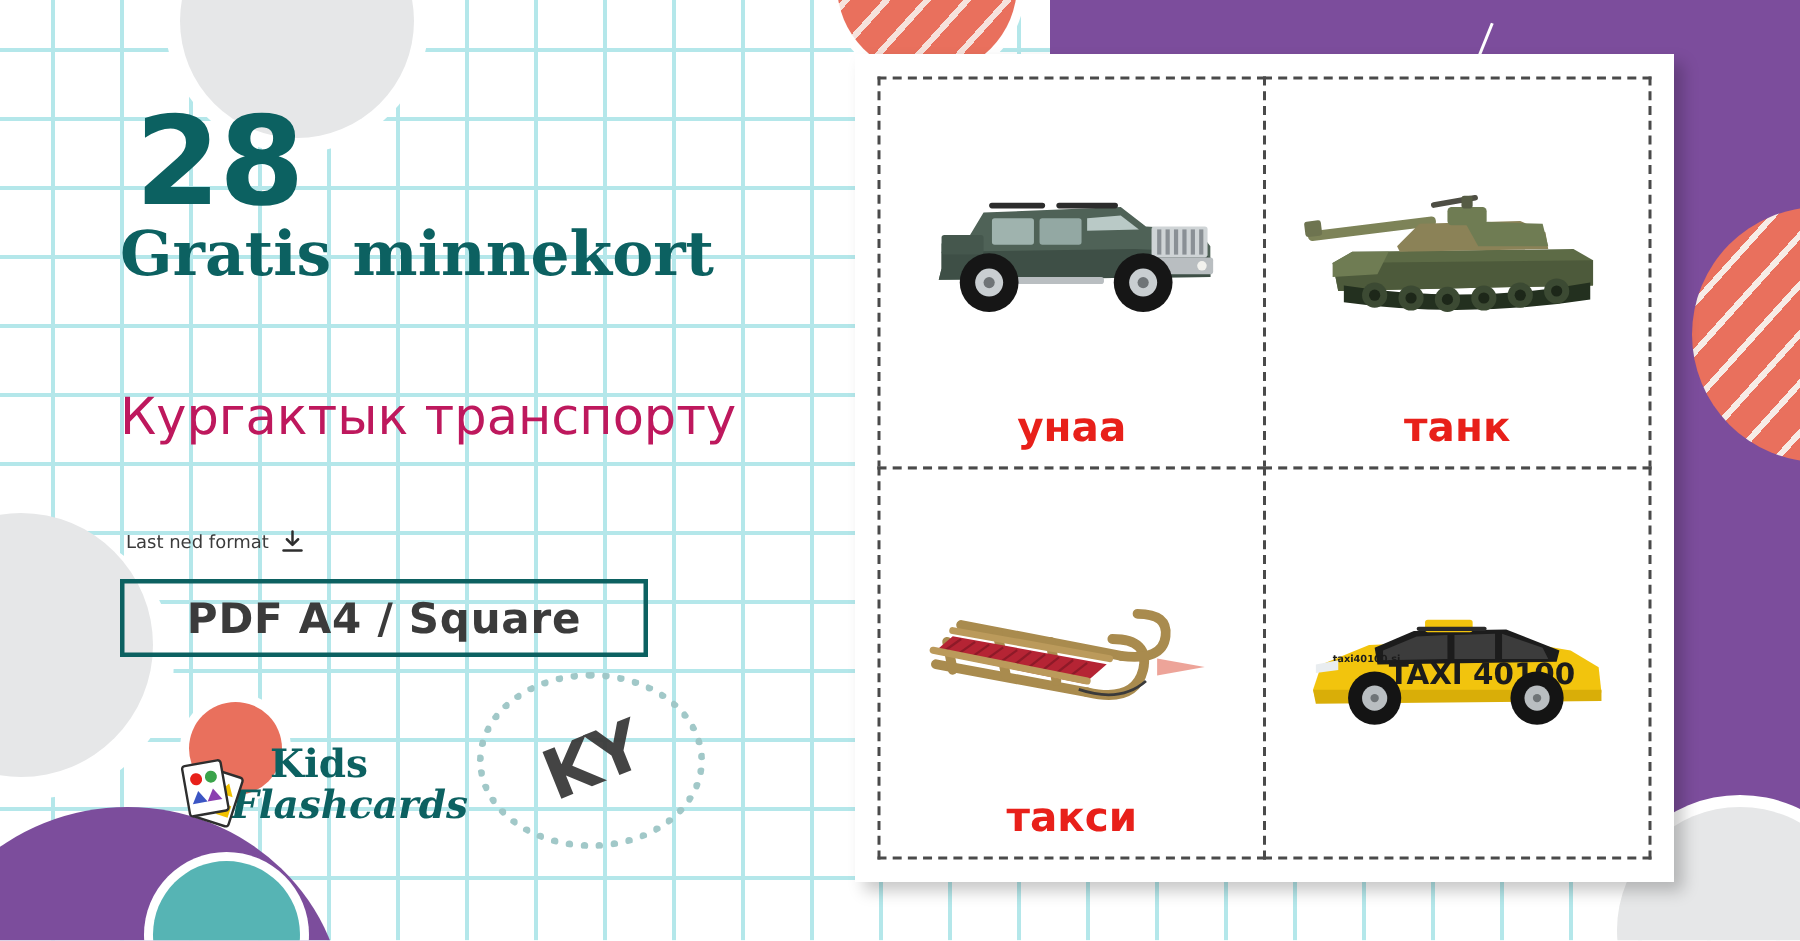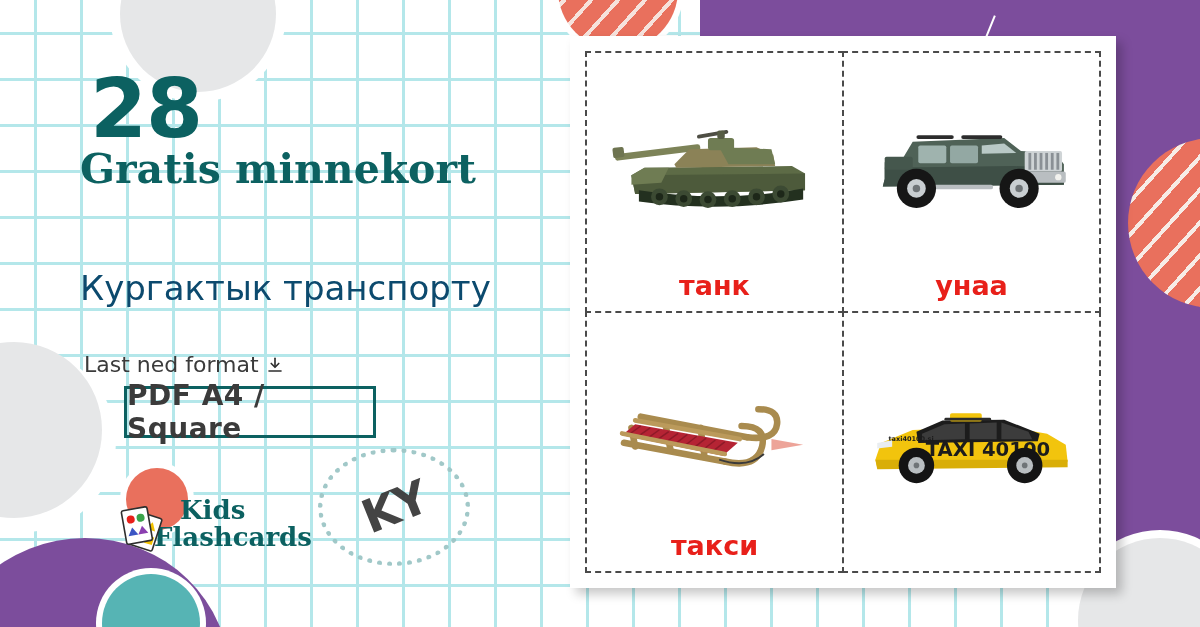--- a/index.html
+++ b/index.html
@@ -206,53 +206,52 @@
     font-size: 41px;
     font-weight: 700;
     color: #0c6161;
     letter-spacing: 0px;
     line-height: 1;
     white-space: nowrap;
   }
 
   .subject {
     position: absolute;
-    left: 80px; top: 268px;
+    left: 80px; top: 258px;
     font-size: 34px;
     font-weight: 400;
-    color: #0c4a6e;
+    color: #be185d;
     white-space: nowrap;
   }
 
   .download-label {
     position: absolute;
     left: 84px; top: 352px;
-    font-size: 22px;
+    font-size: 12px;
     font-weight: 400;
     color: #3b3b3b;
     display: flex;
     align-items: center;
     gap: 7px;
   }
   .download-label .dl-icon {
     display: inline-flex;
     align-items: center;
     justify-content: center;
   }
 
   .format-box {
     position: absolute;
     left: 80px; top: 386px;
-    width: 252px; height: 52px;
+    width: 352px; height: 52px;
     border: 3px solid #0c6161;
     display: flex;
     align-items: center;
     justify-content: center;
     background: transparent;
-    margin-left: 44px;
   }
   .format-box span {
     font-family: "DejaVu Sans", "Liberation Sans", sans-serif;
     font-size: 28px;
     font-weight: 700;
     color: #3b3b3b;
     letter-spacing: 0.5px;
   }
 
   
@@ -265,21 +264,21 @@
   }
   .logo-cards { position: relative; width: 56px; height: 56px; }
   .logo-text {
     font-family: "DejaVu Serif", "Liberation Serif", serif;
     font-weight: 700;
     font-size: 26px;
     color: #0c6161;
     line-height: 1.02;
     margin-left: 2px;
   }
-  .logo-text .l2 { display: block; margin-left: -26px; }
+  .logo-text .l2 { display: block; margin-left: -26px; font-style: italic; }
 
   
   .stamp {
     position: absolute;
     left: 318px; top: 448px;
     width: 152px; height: 118px;
     border-radius: 50%;
     border: 5px dotted #9dc6c6;
     display: flex;
     align-items: center;
@@ -425,20 +424,64 @@
   </div>
 
   <div class="sheet">
     <div class="sheet-grid">
 
       <div class="fcard">
         <div class="art">
           <svg viewBox="0 0 230 120" width="215" height="112">
             <g>
 
+              <path d="M22 74 L22 56 L40 54 L52 34 L150 30 L168 44 L205 46 L214 58 L214 80 L20 82 Z" fill="#4f6257"></path>
+              <path d="M22 74 L22 62 L160 60 L205 62 L214 66 L214 80 L20 82 Z" fill="#3e4f46"></path>
+
+              <rect x="58" y="38" width="30" height="19" rx="2" fill="#9fb3ae"></rect>
+              <rect x="92" y="38" width="30" height="19" rx="2" fill="#93a8a3"></rect>
+              <path d="M126 38 L150 36 L163 46 L126 47 Z" fill="#b9c9c6"></path>
+
+              <rect x="22" y="50" width="30" height="14" rx="2" fill="#45574d"></rect>
+
+              <rect x="56" y="27" width="40" height="4" rx="2" fill="#2c2c2c"></rect>
+              <rect x="104" y="27" width="44" height="4" rx="2" fill="#2c2c2c"></rect>
+
+              <rect x="172" y="44" width="40" height="22" rx="2" fill="#cfd4d6"></rect>
+              <g fill="#8a9095">
+                <rect x="176" y="46" width="3" height="18"></rect>
+                <rect x="182" y="46" width="3" height="18"></rect>
+                <rect x="188" y="46" width="3" height="18"></rect>
+                <rect x="194" y="46" width="3" height="18"></rect>
+                <rect x="200" y="46" width="3" height="18"></rect>
+                <rect x="206" y="46" width="3" height="18"></rect>
+              </g>
+              <rect x="168" y="66" width="48" height="12" rx="2" fill="#b9bec1"></rect>
+              <circle cx="178" cy="72" r="3.4" fill="#f2f2ee"></circle>
+              <circle cx="208" cy="72" r="3.4" fill="#f2f2ee"></circle>
+
+              <rect x="46" y="80" width="92" height="5" rx="2" fill="#b9bec1"></rect>
+
+              <circle cx="56" cy="84" r="21" fill="#161616"></circle>
+              <circle cx="56" cy="84" r="10" fill="#c9ced1"></circle>
+              <circle cx="56" cy="84" r="4" fill="#6f7477"></circle>
+              <circle cx="166" cy="84" r="21" fill="#161616"></circle>
+              <circle cx="166" cy="84" r="10" fill="#c9ced1"></circle>
+              <circle cx="166" cy="84" r="4" fill="#6f7477"></circle>
+            </g>
+          </svg>
+        </div>
+        <div class="caption">унаа</div>
+      </div>
+
+      <div class="fcard">
+        <div class="art">
+          <svg viewBox="0 0 230 120" width="215" height="112">
+            <g>
+
               <rect x="8" y="42" width="92" height="7" rx="3" fill="#7d8358" transform="rotate(-7 54 45)"></rect>
               <rect x="6" y="40" width="12" height="11" rx="2" fill="#6e7450" transform="rotate(-7 12 45)"></rect>
 
               <path d="M26 70 L40 62 L198 60 L212 68 L212 86 L30 90 Z" fill="#5d6b46"></path>
               <path d="M26 70 L212 68 L212 86 L30 90 Z" fill="#4d5a3b"></path>
 
               <path d="M26 70 L40 62 L66 62 L58 78 L26 80 Z" fill="#6f7c53"></path>
 
               <path d="M72 58 L88 42 L160 40 L178 48 L180 60 L74 62 Z" fill="#8b8257"></path>
               <path d="M120 40 L176 42 L180 58 L130 58 Z" fill="#6f7c53"></path>
@@ -466,64 +509,20 @@
               </g>
             </g>
           </svg>
         </div>
         <div class="caption">танк</div>
       </div>
 
       <div class="fcard">
         <div class="art">
           <svg viewBox="0 0 230 120" width="215" height="112">
-            <g>
-
-              <path d="M22 74 L22 56 L40 54 L52 34 L150 30 L168 44 L205 46 L214 58 L214 80 L20 82 Z" fill="#4f6257"></path>
-              <path d="M22 74 L22 62 L160 60 L205 62 L214 66 L214 80 L20 82 Z" fill="#3e4f46"></path>
-
-              <rect x="58" y="38" width="30" height="19" rx="2" fill="#9fb3ae"></rect>
-              <rect x="92" y="38" width="30" height="19" rx="2" fill="#93a8a3"></rect>
-              <path d="M126 38 L150 36 L163 46 L126 47 Z" fill="#b9c9c6"></path>
-
-              <rect x="22" y="50" width="30" height="14" rx="2" fill="#45574d"></rect>
-
-              <rect x="56" y="27" width="40" height="4" rx="2" fill="#2c2c2c"></rect>
-              <rect x="104" y="27" width="44" height="4" rx="2" fill="#2c2c2c"></rect>
-
-              <rect x="172" y="44" width="40" height="22" rx="2" fill="#cfd4d6"></rect>
-              <g fill="#8a9095">
-                <rect x="176" y="46" width="3" height="18"></rect>
-                <rect x="182" y="46" width="3" height="18"></rect>
-                <rect x="188" y="46" width="3" height="18"></rect>
-                <rect x="194" y="46" width="3" height="18"></rect>
-                <rect x="200" y="46" width="3" height="18"></rect>
-                <rect x="206" y="46" width="3" height="18"></rect>
-              </g>
-              <rect x="168" y="66" width="48" height="12" rx="2" fill="#b9bec1"></rect>
-              <circle cx="178" cy="72" r="3.4" fill="#f2f2ee"></circle>
-              <circle cx="208" cy="72" r="3.4" fill="#f2f2ee"></circle>
-
-              <rect x="46" y="80" width="92" height="5" rx="2" fill="#b9bec1"></rect>
-
-              <circle cx="56" cy="84" r="21" fill="#161616"></circle>
-              <circle cx="56" cy="84" r="10" fill="#c9ced1"></circle>
-              <circle cx="56" cy="84" r="4" fill="#6f7477"></circle>
-              <circle cx="166" cy="84" r="21" fill="#161616"></circle>
-              <circle cx="166" cy="84" r="10" fill="#c9ced1"></circle>
-              <circle cx="166" cy="84" r="4" fill="#6f7477"></circle>
-            </g>
-          </svg>
-        </div>
-        <div class="caption">унаа</div>
-      </div>
-
-      <div class="fcard">
-        <div class="art">
-          <svg viewBox="0 0 230 120" width="215" height="112">
             <g stroke="#a98b4e" stroke-width="7" fill="none" stroke-linecap="round">
 
               <path d="M18 78 L126 98"></path>
               <path d="M36 50 L150 72"></path>
 
               <path d="M26 62 L30 82"></path>
               <path d="M62 56 L68 86"></path>
               <path d="M100 62 L104 90"></path>
 
               <path d="M126 98 q34 8 40 -16 q5 -22 -22 -22"></path>

